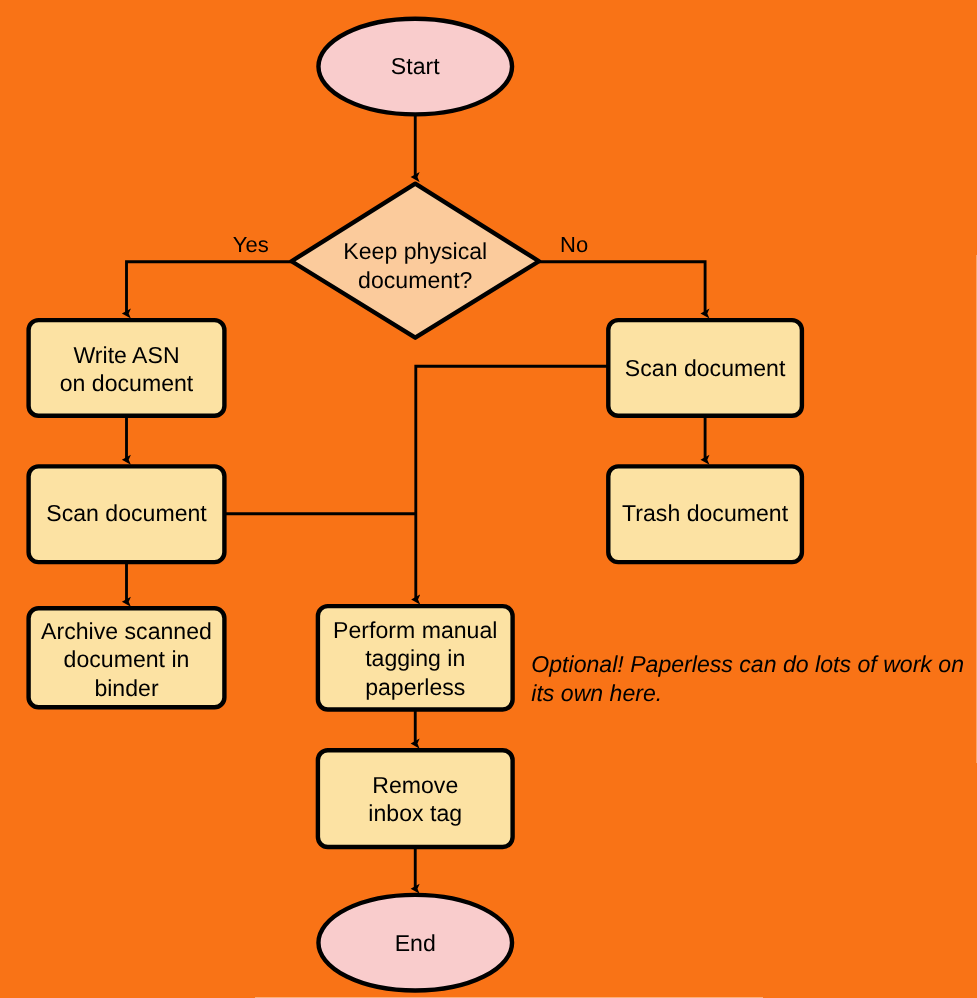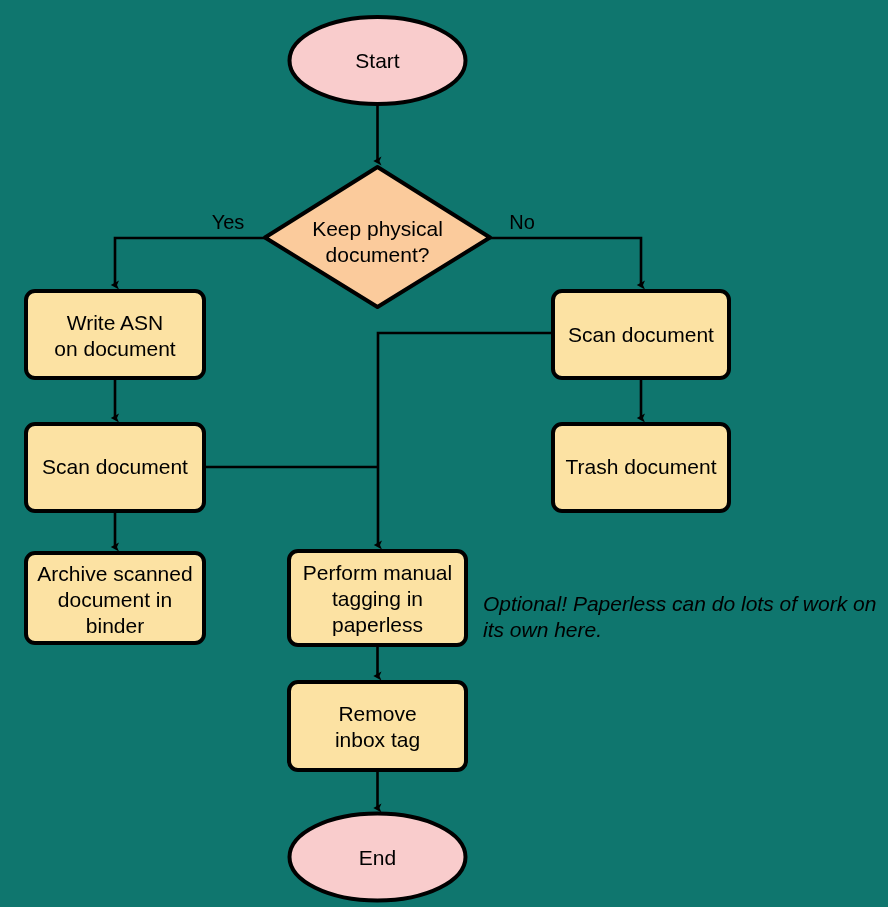--- a/index.html
+++ b/index.html
@@ -8,21 +8,21 @@
     padding: 0;
     background: #ffffff;
   }
   body {
     font-family: "Liberation Sans", sans-serif;
   }
   #flow-root {
     position: relative;
     width: 888px;
     height: 907px;
-    background: #0f766e;
+    background: #f97316;
     overflow: hidden;
   }
   #flow-svg {
     position: absolute;
     left: 0;
     top: 0;
     width: 888px;
     height: 907px;
     display: block;
   }

